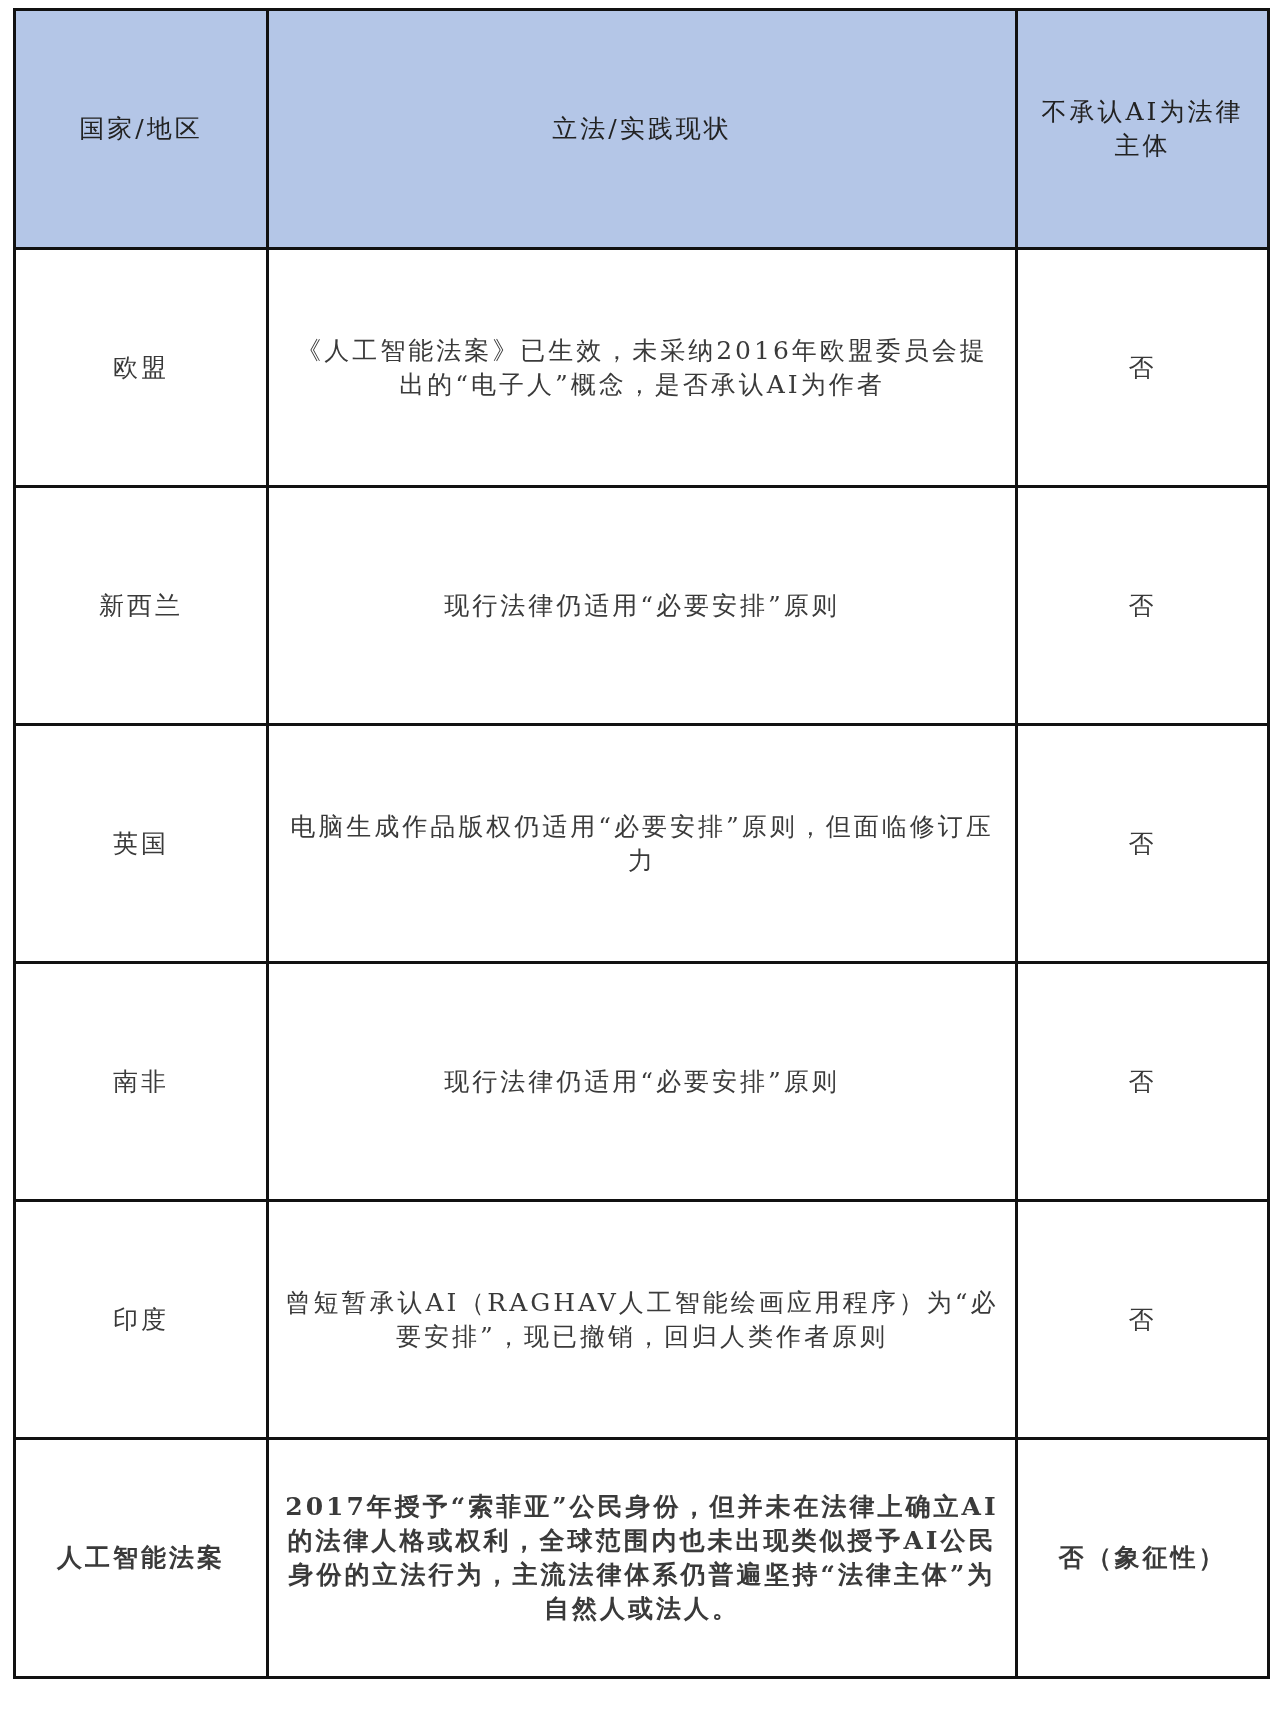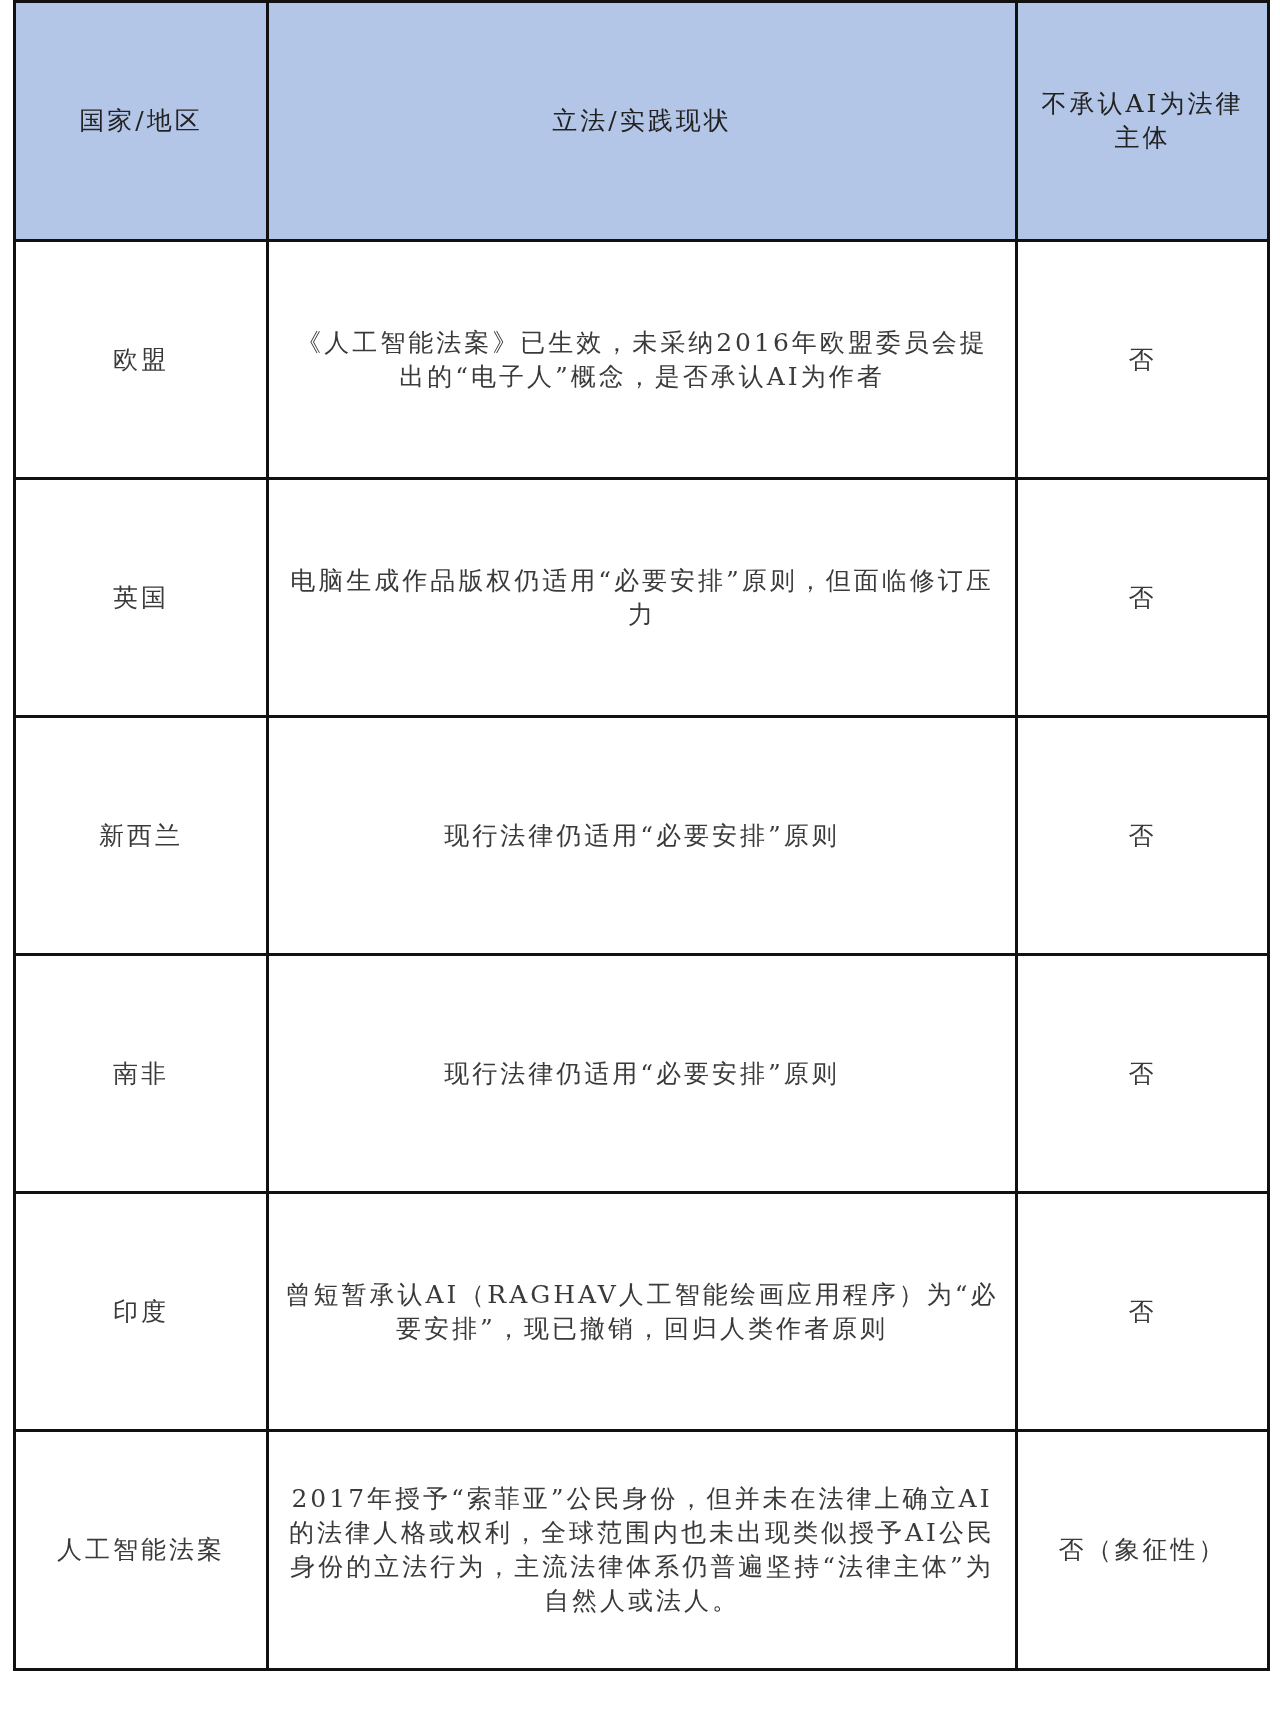--- a/index.html
+++ b/index.html
@@ -10,21 +10,21 @@
     body {
       width: 1280px;
       height: 1721px;
       position: relative;
       font-family: "DejaVu Serif", "Liberation Serif", serif;
       color: #3a3a3a;
     }
     table.main {
       position: absolute;
       left: 13px;
-      top: 0;
+      top: 8px;
       width: 1254px;
       border-collapse: collapse;
       table-layout: fixed;
     }
     table.main th, table.main td {
       border: 3px solid #111111;
       text-align: center;
       vertical-align: middle;
       padding: 0 14px;
       font-size: 25px;
@@ -35,20 +35,21 @@
     table.main th {
       background: #b4c6e7;
       color: #222222;
       height: 236px;
     }
     table.main td {
       height: 235px;
     }
     table.main tr.tall td {
       height: 236px;
+      font-weight: bold;
     }
     col.c1 { width: 253px; }
     col.c2 { width: 749px; }
     col.c3 { width: 252px; }
   </style>
 </head>
 <body>
 
 <table class="main">
   <colgroup>
@@ -63,27 +64,27 @@
       <th>不承认AI为法律主体</th>
     </tr>
   </thead>
   <tbody>
     <tr>
       <td>欧盟</td>
       <td>《人工智能法案》已生效，未采纳2016年欧盟委员会提出的“电子人”概念，是否承认AI为作者</td>
       <td>否</td>
     </tr>
     <tr>
-      <td>英国</td>
-      <td>电脑生成作品版权仍适用“必要安排”原则，但面临修订压力</td>
+      <td>新西兰</td>
+      <td>现行法律仍适用“必要安排”原则</td>
       <td>否</td>
     </tr>
     <tr>
-      <td>新西兰</td>
-      <td>现行法律仍适用“必要安排”原则</td>
+      <td>英国</td>
+      <td>电脑生成作品版权仍适用“必要安排”原则，但面临修订压力</td>
       <td>否</td>
     </tr>
     <tr>
       <td>南非</td>
       <td>现行法律仍适用“必要安排”原则</td>
       <td>否</td>
     </tr>
     <tr>
       <td>印度</td>
       <td>曾短暂承认AI（RAGHAV人工智能绘画应用程序）为“必要安排”，现已撤销，回归人类作者原则</td>

